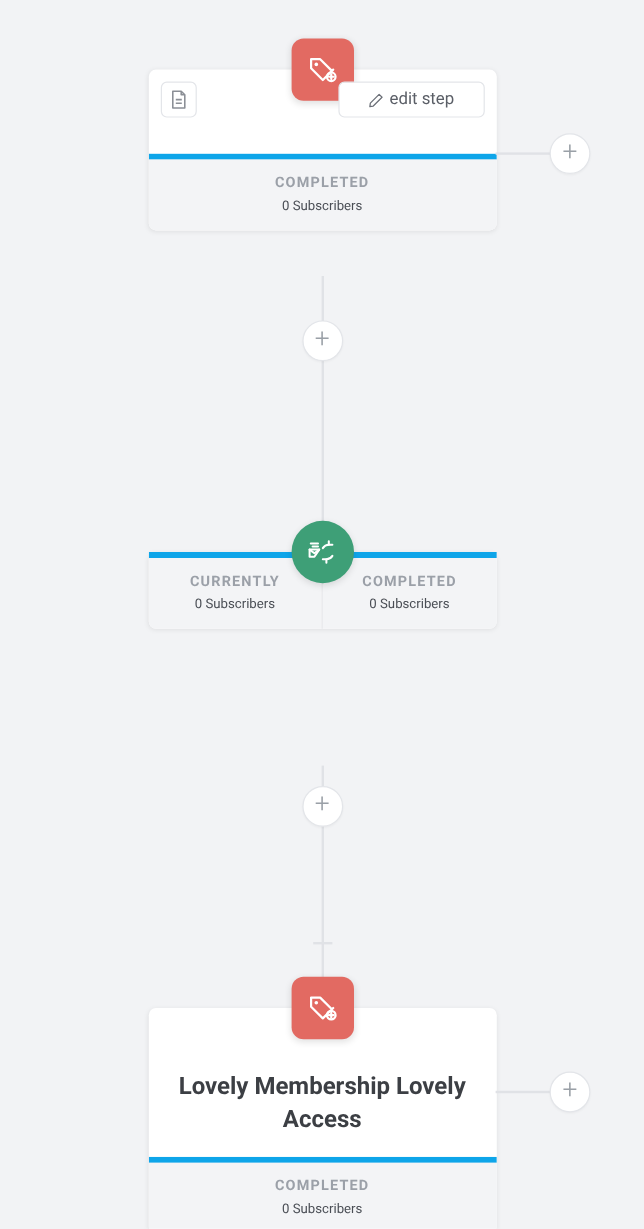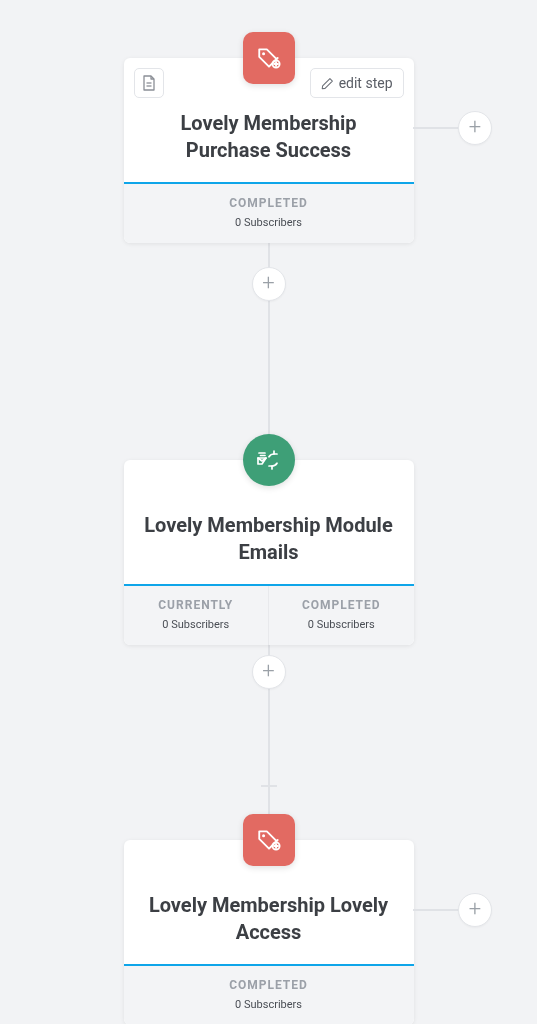--- a/index.html
+++ b/index.html
@@ -66,21 +66,21 @@
     position: relative;
   }
   .card-title {
     font-size: 20px;
     font-weight: 700;
     color: #3c3f44;
     line-height: 1.35;
   }
   .card-footer {
     background: #f3f4f6;
-    border-top: 2px solid #0ea5e9;
+    border-top: 5px solid #0ea5e9;
     border-bottom-left-radius: 6px;
     border-bottom-right-radius: 6px;
     display: flex;
   }
   .stat {
     flex: 1;
     text-align: center;
     padding: 12px 6px 14px;
   }
   .stat + .stat { border-left: 1px solid #e8e9ec; }
@@ -127,21 +127,21 @@
     display: flex;
     align-items: center;
     justify-content: center;
     cursor: pointer;
   }
   .edit-btn {
     position: absolute;
     top: 10px;
     right: 10px;
     height: 30px;
-    padding: 0 10px;
+    padding: 0 24px;
     border: 1px solid #e3e5e9;
     border-radius: 5px;
     background: #fff;
     display: flex;
     align-items: center;
     gap: 5px;
     font-size: 14px;
     color: #5a5e66;
     cursor: pointer;
   }
@@ -182,21 +182,20 @@
           <line x1="4.5" y1="8" x2="9.5" y2="8"></line>
           <line x1="4.5" y1="11" x2="9.5" y2="11"></line>
         </svg>
       </div>
       <div class="edit-btn">
         <svg width="13" height="13" viewBox="0 0 16 16" fill="none" stroke="#6b6f77" stroke-width="1.3" stroke-linejoin="round" stroke-linecap="round">
           <path d="M11 2l3 3L5 14l-3.5.5L2 11z"></path>
         </svg>
         <span>edit step</span>
       </div>
-      <div class="card-title">Lovely Membership Purchase Success</div>
     </div>
     <div class="card-footer">
       <div class="stat">
         <div class="stat-label">COMPLETED</div>
         <div class="stat-value">0 Subscribers</div>
       </div>
     </div>
   </div>
 
   <div class="hconn" style="top:127px; left:413px; width:60px;"></div>
@@ -208,23 +207,20 @@
         <path d="M3 12h8l-4 6H3z"></path>
         <path d="M3 12l4 3 4-3"></path>
         <line x1="4" y1="7" x2="10" y2="7"></line>
         <line x1="5.5" y1="9.5" x2="10" y2="9.5"></line>
         <path d="M19 8a6 6 0 0 0-5 2.8"></path>
         <polyline points="19,5 19,8 22,8"></polyline>
         <path d="M17 20a6 6 0 0 0 5-2.8"></path>
         <polyline points="17,23 17,20 14,20"></polyline>
       </svg>
     </div>
-    <div class="card-body">
-      <div class="card-title">Lovely Membership Module Emails</div>
-    </div>
     <div class="card-footer">
       <div class="stat">
         <div class="stat-label">CURRENTLY</div>
         <div class="stat-value">0 Subscribers</div>
       </div>
       <div class="stat">
         <div class="stat-label">COMPLETED</div>
         <div class="stat-value">0 Subscribers</div>
       </div>
     </div>

